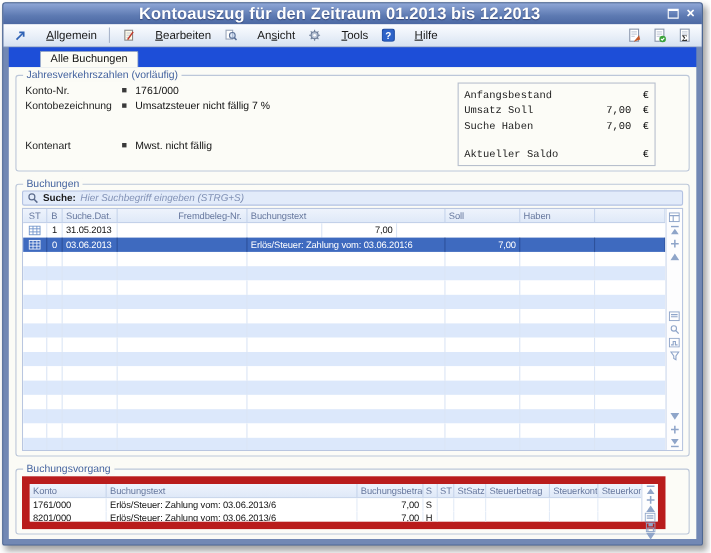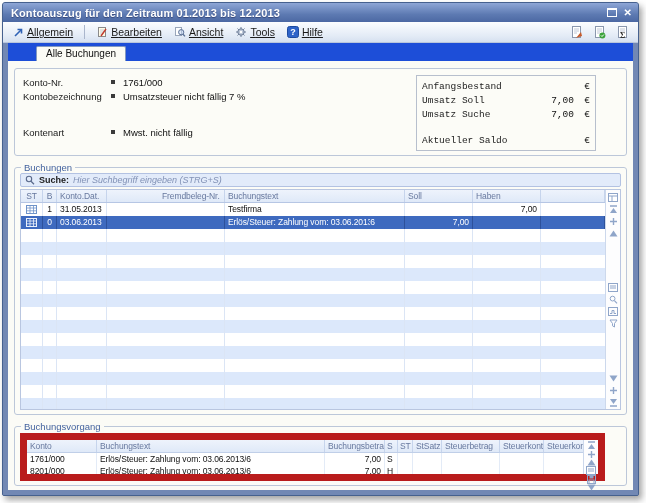--- a/index.html
+++ b/index.html
@@ -9,32 +9,32 @@
 
   
   .window { position:absolute; left:2px; top:2px; width:637px; height:494px;
             border:1px solid #46618f; border-radius:3px 3px 2px 2px;
             box-shadow:3px 4px 6px rgba(90,90,90,.55);
             display:flex; flex-direction:column; background:#7288b4; overflow:hidden; }
 
   .titlebar { height:19px; flex:0 0 19px; display:flex; align-items:center;
               background:linear-gradient(#8ea6d6,#5d7ab2 60%,#4c68a3);
               padding:0 6px 0 8px; }
-  .title-text { color:#fff; font-size:11px; font-weight:bold; letter-spacing:.1px;
-                text-shadow:0 1px 1px rgba(0,0,40,.4); flex:1; white-space:nowrap; overflow:hidden; }
+  .title-text { color:#fff; font-size:15px; font-weight:bold; letter-spacing:.1px;
+                text-shadow:0 1px 1px rgba(0,0,40,.4); flex:1; white-space:nowrap; overflow:hidden;text-align:center; }
   .tb-ctrl { display:flex; align-items:center; gap:7px; }
   .ctrl-restore { width:10px; height:9px; border:1px solid #fff; border-top:2px solid #fff; display:inline-block; }
   .ctrl-close { color:#fff; font-size:10px; font-weight:bold; line-height:10px; cursor:default; }
 
   
   .toolbar { height:21px; flex:0 0 21px; display:flex; align-items:center;
              background:linear-gradient(#fcfdff,#e3ebf6 70%,#d6e1f0);
              border-bottom:1px solid #b9c6dc; padding:0 6px; gap:4px; }
-  .menu-item { display:flex; align-items:center; gap:3px; font-size:10.5px; color:#1a1a1a;
-               padding:1px 4px; border-radius:2px; white-space:nowrap;text-decoration:underline; }
+  .menu-item { display:flex; align-items:center; gap:18px; font-size:10.5px; color:#1a1a1a;
+               padding:1px 4px; border-radius:2px; white-space:nowrap; }
   .mn { text-decoration:underline; }
   .menu-sep { width:1px; height:14px; background:#aab6cc; margin:0 3px; }
   .tool-spacer { flex:1; }
   .tool-btn { width:19px; height:17px; display:flex; align-items:center; justify-content:center; border-radius:2px; }
 
   
   .frame { flex:1; background:#7288b4; padding:0 5px 5px 5px; display:flex; flex-direction:column; min-height:0; }
   .tabband { height:18px; flex:0 0 18px; background:#1d4ed8; display:flex; align-items:flex-end; }
   .tab { margin-left:28px; background:#fbfbf5; border:1px solid #8399c0; border-bottom:none;
          border-radius:2px 2px 0 0; font-size:10px; color:#111; padding:1px 9px 2px 9px; height:15px;
@@ -206,20 +206,21 @@
     </div>
 
     <div class="frame">
       <div class="tabband">
         <div class="tab">Alle Buchungen</div>
       </div>
 
       <div class="content">
 
         <div class="groupbox gb1">
+          <span class="legend">Jahresverkehrszahlen (vorläufig)</span>
           <div class="gb1-left">
             <div class="field-row">
               <span class="f-label">Konto-Nr.</span>
               <span class="bullet"></span>
               <span class="f-value">1761/000</span>
             </div>
             <div class="field-row">
               <span class="f-label">Kontobezeichnung</span>
               <span class="bullet"></span>
               <span class="f-value">Umsatzsteuer nicht fällig 7 %</span>
@@ -235,21 +236,21 @@
               <span class="s-label">Anfangsbestand</span>
               <span class="s-value"></span>
               <span class="s-cur">€</span>
             </div>
             <div class="sum-row">
               <span class="s-label">Umsatz Soll</span>
               <span class="s-value">7,00</span>
               <span class="s-cur">€</span>
             </div>
             <div class="sum-row">
-              <span class="s-label">Umsatz Suche</span>
+              <span class="s-label">Suche Haben</span>
               <span class="s-value">7,00</span>
               <span class="s-cur">€</span>
             </div>
             <div class="sum-row gap">
               <span class="s-label">Aktueller Saldo</span>
               <span class="s-value"></span>
               <span class="s-cur">€</span>
             </div>
           </div>
         </div>
@@ -264,21 +265,21 @@
             </svg>
             <span class="search-label">Suche:</span>
             <input class="search-input" type="text" placeholder="Hier Suchbegriff eingeben (STRG+S)" style="">
           </div>
 
           <div class="grid">
             <div class="grid-main">
               <div class="ghead">
                 <div class="cell c-st">ST</div>
                 <div class="cell c-b">B</div>
-                <div class="cell c-dat">Konto.Dat.</div>
+                <div class="cell c-dat">Suche.Dat.</div>
                 <div class="cell c-beleg" style="text-align:left">Beleg-Nr.</div>
                 <div class="cell c-fremd">Fremdbeleg-Nr.</div>
                 <div class="cell c-text">Buchungstext</div>
                 <div class="cell c-soll" style="text-align:left">Soll</div>
                 <div class="cell c-haben" style="text-align:left">Haben</div>
                 <div class="cell c-fill"></div>
               </div>
 
               <div class="grow">
                 <div class="cell c-st">
@@ -286,24 +287,20 @@
                     <svg width="11" height="9" viewBox="0 0 11 9">
                         <rect x="0.5" y="0.5" width="10" height="8" fill="none" stroke="currentColor" stroke-width="1"></rect>
                         <path d="M0.5 3h10 M0.5 5.8h10 M4 0.5v8 M7.5 0.5v8" stroke="currentColor" stroke-width="0.8"></path>
                       </svg>
                   </span>
                 </div>
                 <div class="cell c-b">1</div>
                 <div class="cell c-dat">31.05.2013</div>
                 <div class="cell c-beleg">6</div>
                 <div class="cell c-fremd"></div>
-                <div class="cell c-text cell-flex">
-                  <span class="t">Testfirma</span>
-                    <span class="bn"></span>
-                </div>
                 <div class="cell c-soll"></div>
                 <div class="cell c-haben">7,00</div>
                 <div class="cell c-fill"></div>
               </div>
 
               <div class="grow selected">
                 <div class="cell c-st">
                   <span class="st-icon">
                     <svg width="11" height="9" viewBox="0 0 11 9">
                         <rect x="0.5" y="0.5" width="10" height="8" fill="none" stroke="currentColor" stroke-width="1"></rect>

